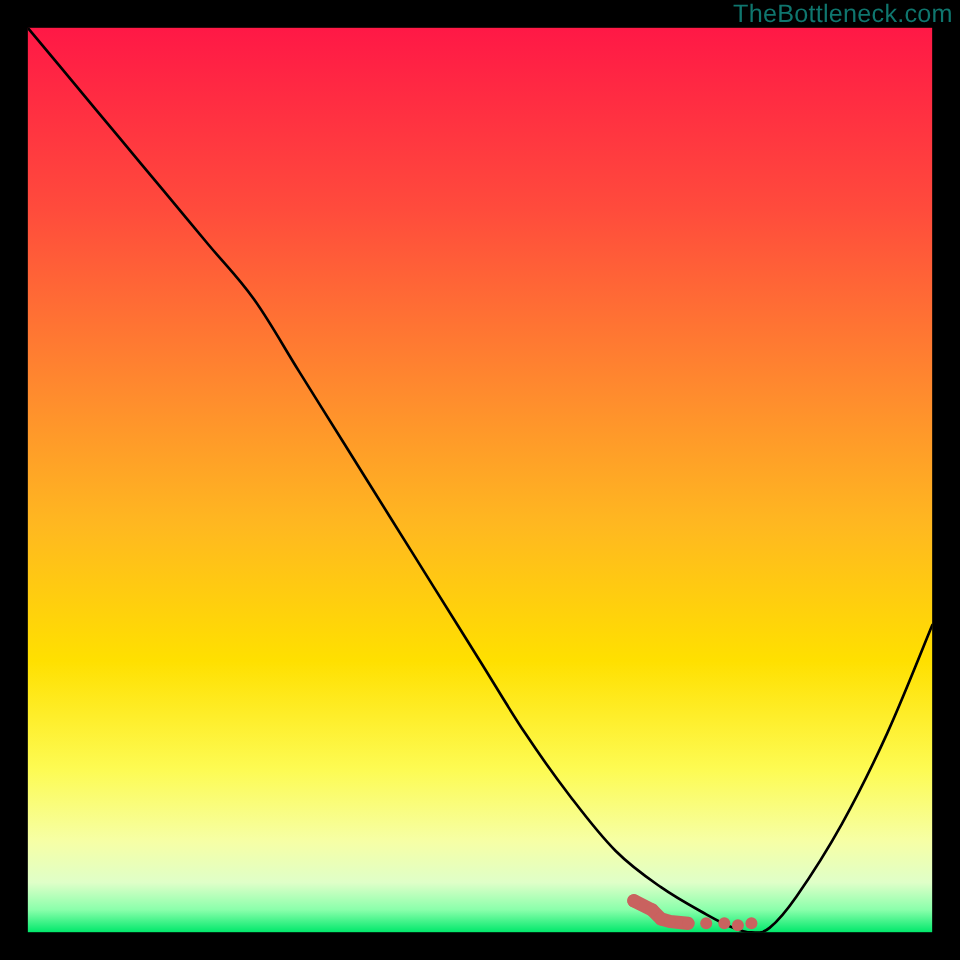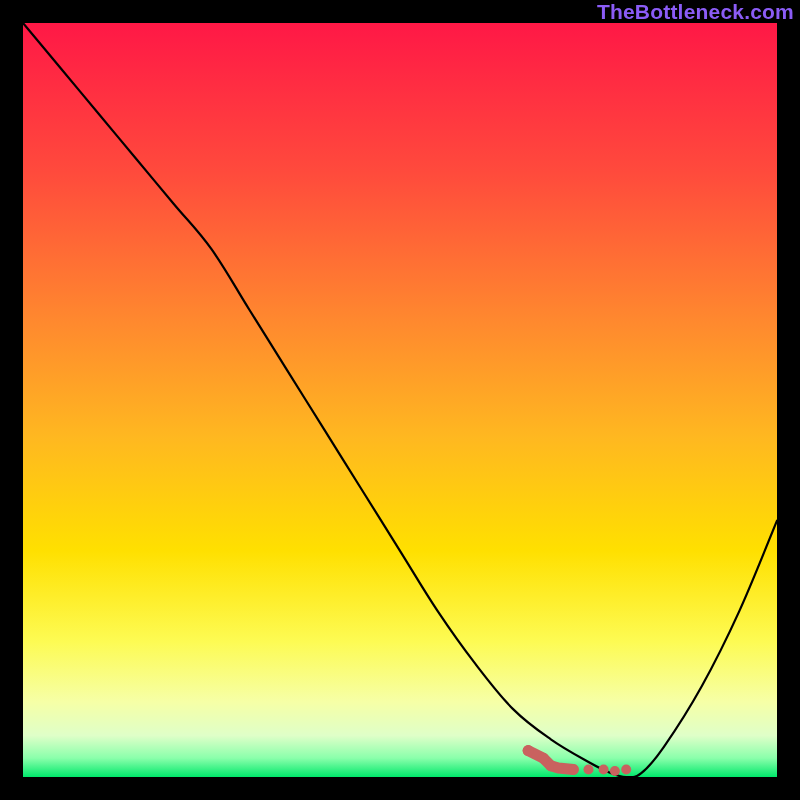--- a/index.html
+++ b/index.html
@@ -16,23 +16,23 @@
     left: 23px;
     top: 23px;
     width: 754px;
     height: 754px;
     background: #000;
   }
   .watermark {
     position: absolute;
     right: 6px;
     top: 0px;
-    color: #8b5cf6;
+    color: #0f766e;
     font-size: 21px;
-    font-weight: 700;
+    font-weight: 400;
     letter-spacing: 0.2px;
     text-align: center;
   }
   svg {
     display: block;
   }
 </style>
 </head>
 <body>
 

